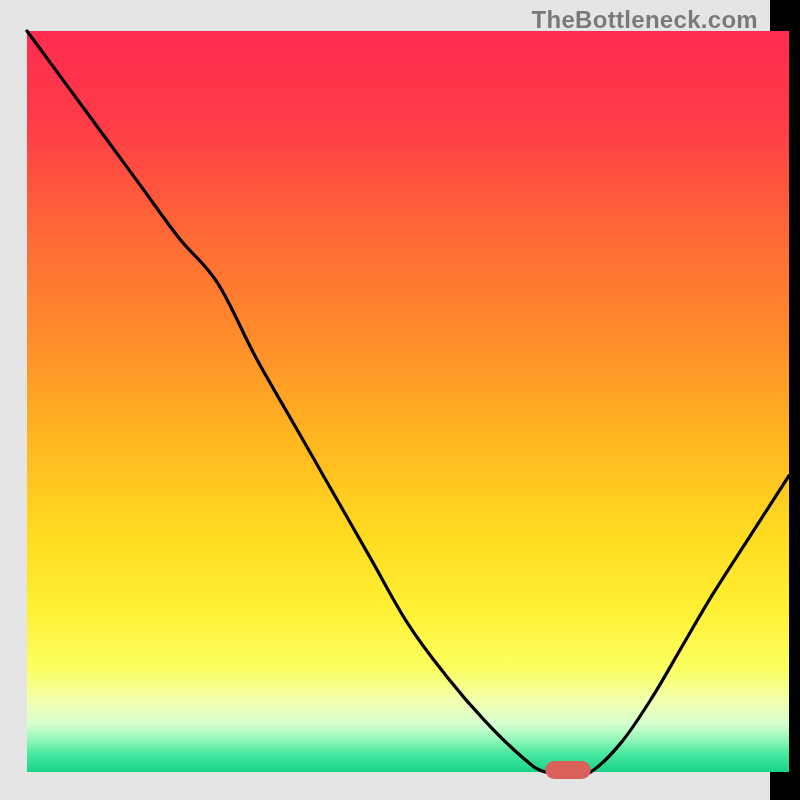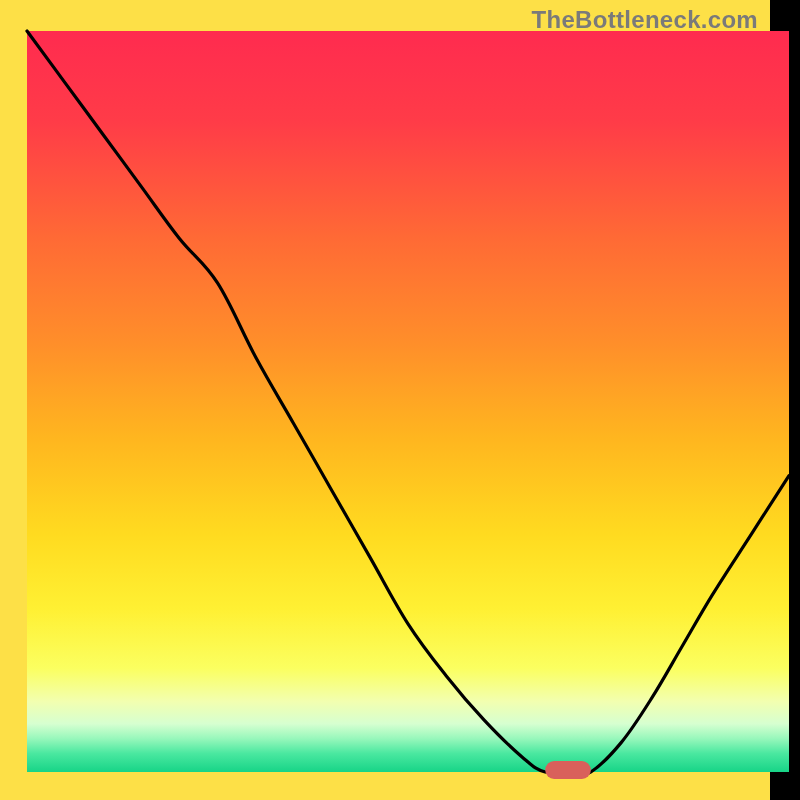--- a/index.html
+++ b/index.html
@@ -7,21 +7,21 @@
     padding: 0;
     width: 800px;
     height: 800px;
     background: #000;
     overflow: hidden;
   }
   .frame {
     position: relative;
     width: 770px;
     height: 800px;
-    background: #fde047;
+    background: #e5e5e5;
   }
   .watermark {
     position: absolute;
     top: 6px;
     right: 12px;
     font-family: Arial, Helvetica, sans-serif;
     font-size: 24px;
     font-weight: 600;
     color: #7a7a7a;
     letter-spacing: 0.3px;

